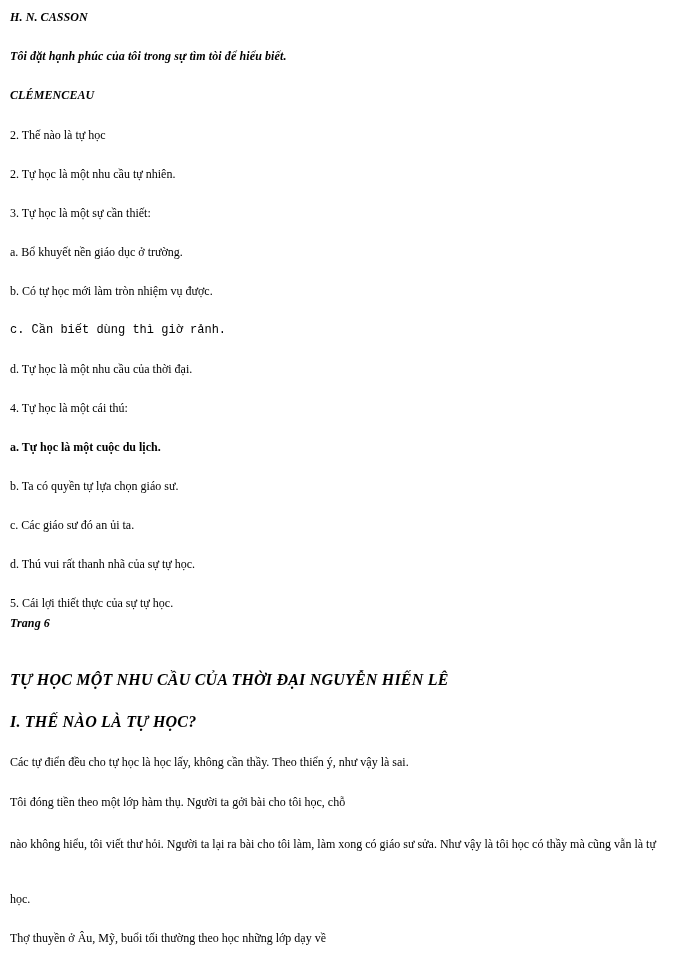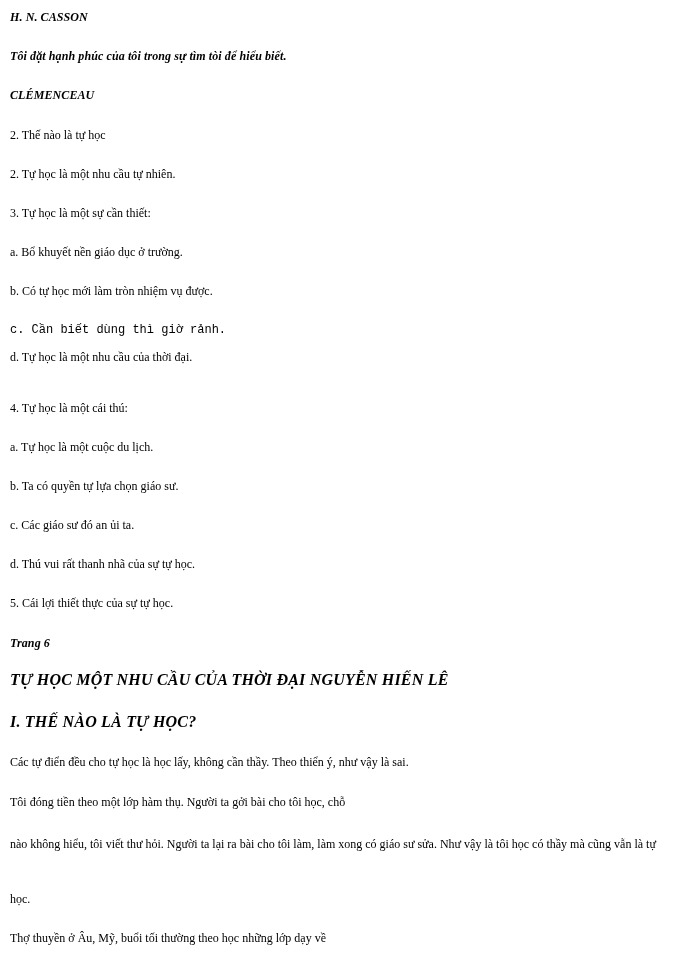--- a/index.html
+++ b/index.html
@@ -68,35 +68,35 @@
   <div class="line body-text" style="top:165px;">2. Tự học là một nhu cầu tự nhiên.</div>
 
   <div class="line body-text" style="top:204px;">3. Tự học là một sự cần thiết:</div>
 
   <div class="line body-text" style="top:243px;">a. Bổ khuyết nền giáo dục ở trường.</div>
 
   <div class="line body-text" style="top:282px;">b. Có tự học mới làm tròn nhiệm vụ được.</div>
 
   <div class="line body-text" style="top:321px;font-family:Liberation Mono, monospace;">c. Cần biết dùng thì giờ rảnh.</div>
 
-  <div class="line body-text" style="top:348px;">d. Tự học là một nhu cầu của thời đại.</div>
+  <div class="line body-text" style="top:360px;">d. Tự học là một nhu cầu của thời đại.</div>
 
   <div class="line body-text" style="top:399px;">4. Tự học là một cái thú:</div>
 
-  <div class="line body-text" style="top:438px;">a. Tự học là một cuộc du lịch.</div>
+  <div class="line body-text" style="top:438px;font-weight:bold;">a. Tự học là một cuộc du lịch.</div>
 
   <div class="line body-text" style="top:516px;">c. Các giáo sư đó an ủi ta.</div>
 
   <div class="line body-text" style="top:477px;">b. Ta có quyền tự lựa chọn giáo sư.</div>
 
   <div class="line body-text" style="top:555px;">d. Thú vui rất thanh nhã của sự tự học.</div>
 
   <div class="line body-text" style="top:594px;">5. Cái lợi thiết thực của sự tự học.</div>
 
-  <div class="line strong-italic" style="top:634px;">Trang 6</div>
+  <div class="line strong-italic" style="top:614px;">Trang 6</div>
 
   <div class="line title-line" style="top:670px;">TỰ HỌC MỘT NHU CẦU CỦA THỜI ĐẠI NGUYỄN HIẾN LÊ</div>
 
   <div class="line body-text" style="top:753px;">Các tự điển đều cho tự học là học lấy, không cần thầy. Theo thiển ý, như vậy là sai.</div>
 
   <div class="line title-line" style="top:712px;">I. THẾ NÀO LÀ TỰ HỌC?</div>
 
   <div class="line body-text" style="top:793px;">Tôi đóng tiền theo một lớp hàm thụ. Người ta gởi bài cho tôi học, chỗ</div>
 
   <div class="line body-text wrap" style="top:832px;">nào không hiểu, tôi viết thư hỏi. Người ta lại ra bài cho tôi làm, làm xong có giáo sư sửa. Như vậy là tôi học có thầy mà cũng vẫn là tự</div>

